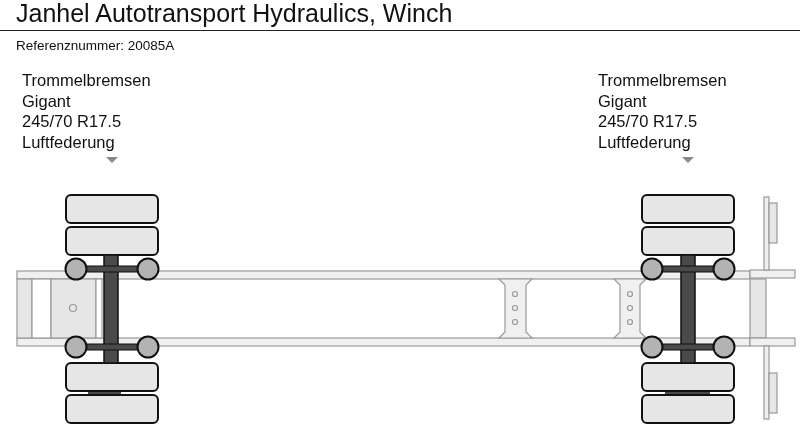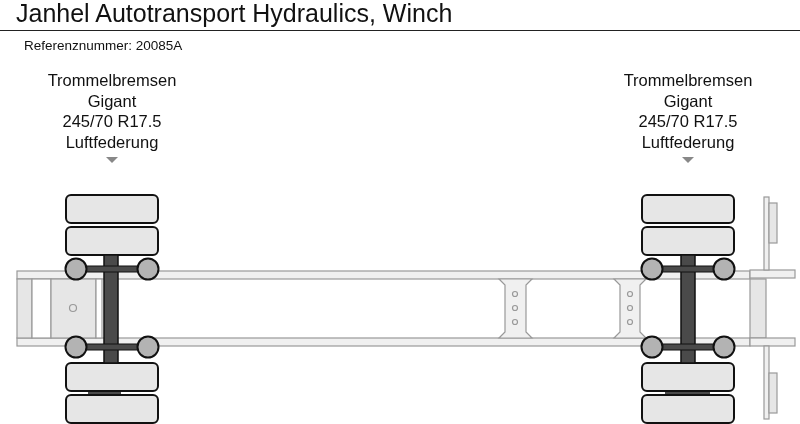--- a/index.html
+++ b/index.html
@@ -1,20 +1,20 @@
 <!DOCTYPE html>
 <html><head>
 <meta charset="utf-8">
 <style>
   html,body{margin:0;padding:0;background:#fff;}
   body{width:800px;height:424px;position:relative;overflow:hidden;font-family:"Liberation Sans",sans-serif;color:#111;}
   .title{position:absolute;left:16px;top:-3px;font-size:25px;line-height:32px;white-space:nowrap;}
   .rule{position:absolute;left:0;top:30px;width:800px;height:1px;background:#222;}
-  .ref{position:absolute;left:16px;top:37px;font-size:13.5px;line-height:17px;margin-left:8px;}
-  .axle-label{position:absolute;width:180px;text-align:center;font-size:16.5px;line-height:20.5px;top:70px;}
+  .ref{position:absolute;left:16px;top:37px;font-size:13.5px;line-height:17px;}
+  .axle-label{position:absolute;width:180px;text-align:left;font-size:16.5px;line-height:20.5px;top:70px;}
   .axle-label span{display:block;}
   .arrow{width:0;height:0;border-left:6px solid transparent;border-right:6px solid transparent;border-top:6px solid #888;margin:5px auto 0;}
   svg{position:absolute;left:0;top:0;}
 </style>
 </head>
 <body>
 
 <div class="title">Janhel Autotransport Hydraulics, Winch</div>
 <div class="rule"></div>
 <div class="ref">Referenznummer: 20085A</div>

